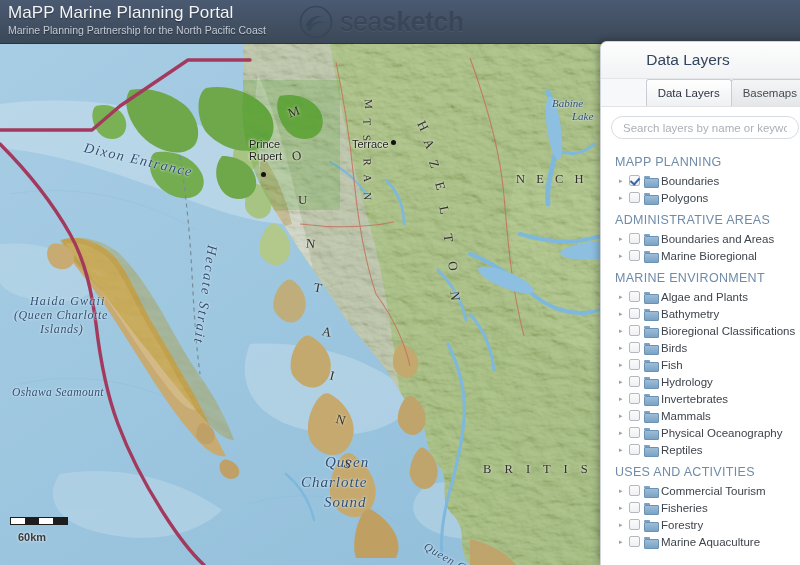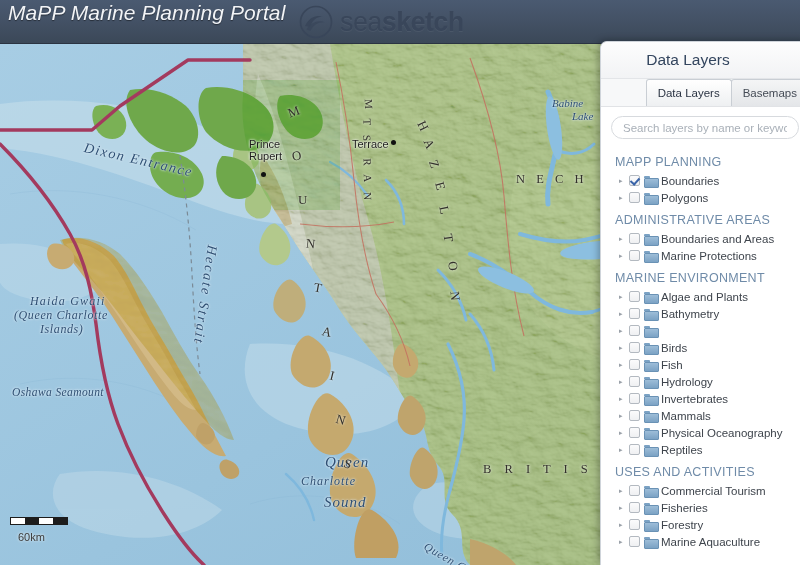--- a/index.html
+++ b/index.html
@@ -23,25 +23,24 @@
     top: 0; left: 0;
     width: 800px; height: 44px;
     background: linear-gradient(to bottom, #4a5a71 0%, #445266 45%, #3b4858 100%);
     border-bottom: 1px solid #2b3442;
     z-index: 40;
     overflow: hidden;
   }
   #brand { position: absolute; left: 8px; top: 3px; }
   #brand-title {
     color: #f2f4f7;
-    font-size: 21px;
+    font-size: 17px;
     letter-spacing: .1px;
     line-height: 19px;
     text-shadow: 0 1px 1px rgba(0,0,0,.45);
-    font-style: italic;
   }
   #brand-sub {
     color: #c3cbd6;
     font-size: 10.5px;
     line-height: 14px;
     margin-top: 1px;
     text-shadow: 0 1px 1px rgba(0,0,0,.4);
   }
   #logo {
     position: absolute;
@@ -125,20 +124,21 @@
   }
   #scalebar-track i { display: block; height: 100%; flex: 1 1 0; }
   #scalebar-track i.dark { background: #1d1d1d; }
   #scalebar-label {
     margin-top: 6px;
     margin-left: 8px;
     font-size: 11px;
     color: #3c3c3c;
     font-family: "Liberation Sans", sans-serif;
     text-shadow: 0 0 3px rgba(255,255,255,.9);
+    font-weight: bold;
   }
 
   
   #esri {
     position: absolute;
     right: 10px; bottom: 4px;
     z-index: 12;
     text-align: right;
     pointer-events: none;
   }
@@ -308,20 +308,21 @@
   }
 </style>
 </head>
 <body>
 
 <div id="app">
 
   <div id="header">
     <div id="brand">
       <div id="brand-title">MaPP Marine Planning Portal</div>
+      <div id="brand-sub">Marine Planning Partnership for the North Pacific Coast</div>
     </div>
     <div id="logo">
       <svg id="logo-mark" width="36" height="36" viewBox="0 0 36 36">
         <circle cx="18" cy="18" r="15.5" fill="none" stroke="#39465a" stroke-width="1.7"></circle>
         <path d="M7 22 C 11 13, 19 10, 25 13 C 20 12, 14 16, 12 23 Z" fill="#39465a"></path>
         <path d="M8.5 25.5 C 13 18, 21 15.5, 27 18.5 C 21.5 17.5, 15 21, 12.5 27 Z" fill="#39465a" opacity=".85"></path>
       </svg>
       <div id="logo-text"><span class="light">sea</span><b>sketch</b></div>
     </div>
   </div>
@@ -509,21 +510,21 @@
 
       <div class="map-label lbl-water" style="left:204px; top:200px; font-size:14px; letter-spacing:2px; writing-mode:vertical-rl; transform:rotate(8deg); transform-origin:left top;">Hecate Strait</div>
 
       <div class="map-label lbl-water" style="left:30px; top:250px; font-size:12px; letter-spacing:1.2px;">Haida Gwaii</div>
       <div class="map-label lbl-water" style="left:14px; top:264px; font-size:12px; letter-spacing:.6px;">(Queen Charlotte</div>
       <div class="map-label lbl-water" style="left:40px; top:278px; font-size:12px; letter-spacing:.6px;">Islands)</div>
 
       <div class="map-label lbl-water" style="left:12px; top:342px; font-size:11.5px; letter-spacing:.4px;text-align:right;">Oshawa Seamount</div>
 
       <div class="map-label lbl-water" style="left:325px; top:410px; font-size:15px; letter-spacing:1px;">Queen</div>
-      <div class="map-label lbl-water" style="left:301px; top:430px; font-size:12px; letter-spacing:1px;">Charlotte</div>
+      <div class="map-label lbl-water" style="left:301px; top:430px; font-size:15px; letter-spacing:1px;">Charlotte</div>
       <div class="map-label lbl-water" style="left:324px; top:450px; font-size:15px; letter-spacing:1px;">Sound</div>
 
       <div class="map-label lbl-water" style="left:428px; top:496px; font-size:11.5px; letter-spacing:.8px; transform:rotate(30deg); transform-origin:left top;">Queen Cha</div>
 
       <div class="map-label lbl-water" style="left:552px; top:53px; font-size:11px;">Babine</div>
       <div class="map-label lbl-water" style="left:572px; top:66px; font-size:11px;">Lake</div>
 
       <div class="map-label lbl-region" style="left:483px; top:418px;">B R I T I S H</div>
 
       <div class="map-label lbl-region" style="left:516px; top:128px; font-size:12.5px; letter-spacing:4px;">N E C H</div>
@@ -621,39 +622,40 @@
         <div class="layer-row">
           <span class="chev">▸</span>
           <span class="cbox"></span>
           <span class="folder"></span>
           <span class="layer-label">Boundaries and Areas</span>
         </div>
         <div class="layer-row">
           <span class="chev">▸</span>
           <span class="cbox"></span>
           <span class="folder"></span>
-          <span class="layer-label">Marine Protections</span>
+          <span class="layer-label">Marine Bioregional</span>
         </div>
         <div class="group-head">MARINE ENVIRONMENT</div>
         <div class="layer-row">
           <span class="chev">▸</span>
           <span class="cbox"></span>
           <span class="folder"></span>
           <span class="layer-label">Algae and Plants</span>
         </div>
         <div class="layer-row">
           <span class="chev">▸</span>
           <span class="cbox"></span>
           <span class="folder"></span>
           <span class="layer-label">Bathymetry</span>
         </div>
         <div class="layer-row">
           <span class="chev">▸</span>
           <span class="cbox"></span>
           <span class="folder"></span>
+          <span class="layer-label">Bioregional Classifications</span>
         </div>
         <div class="layer-row">
           <span class="chev">▸</span>
           <span class="cbox"></span>
           <span class="folder"></span>
           <span class="layer-label">Birds</span>
         </div>
         <div class="layer-row">
           <span class="chev">▸</span>
           <span class="cbox"></span>

